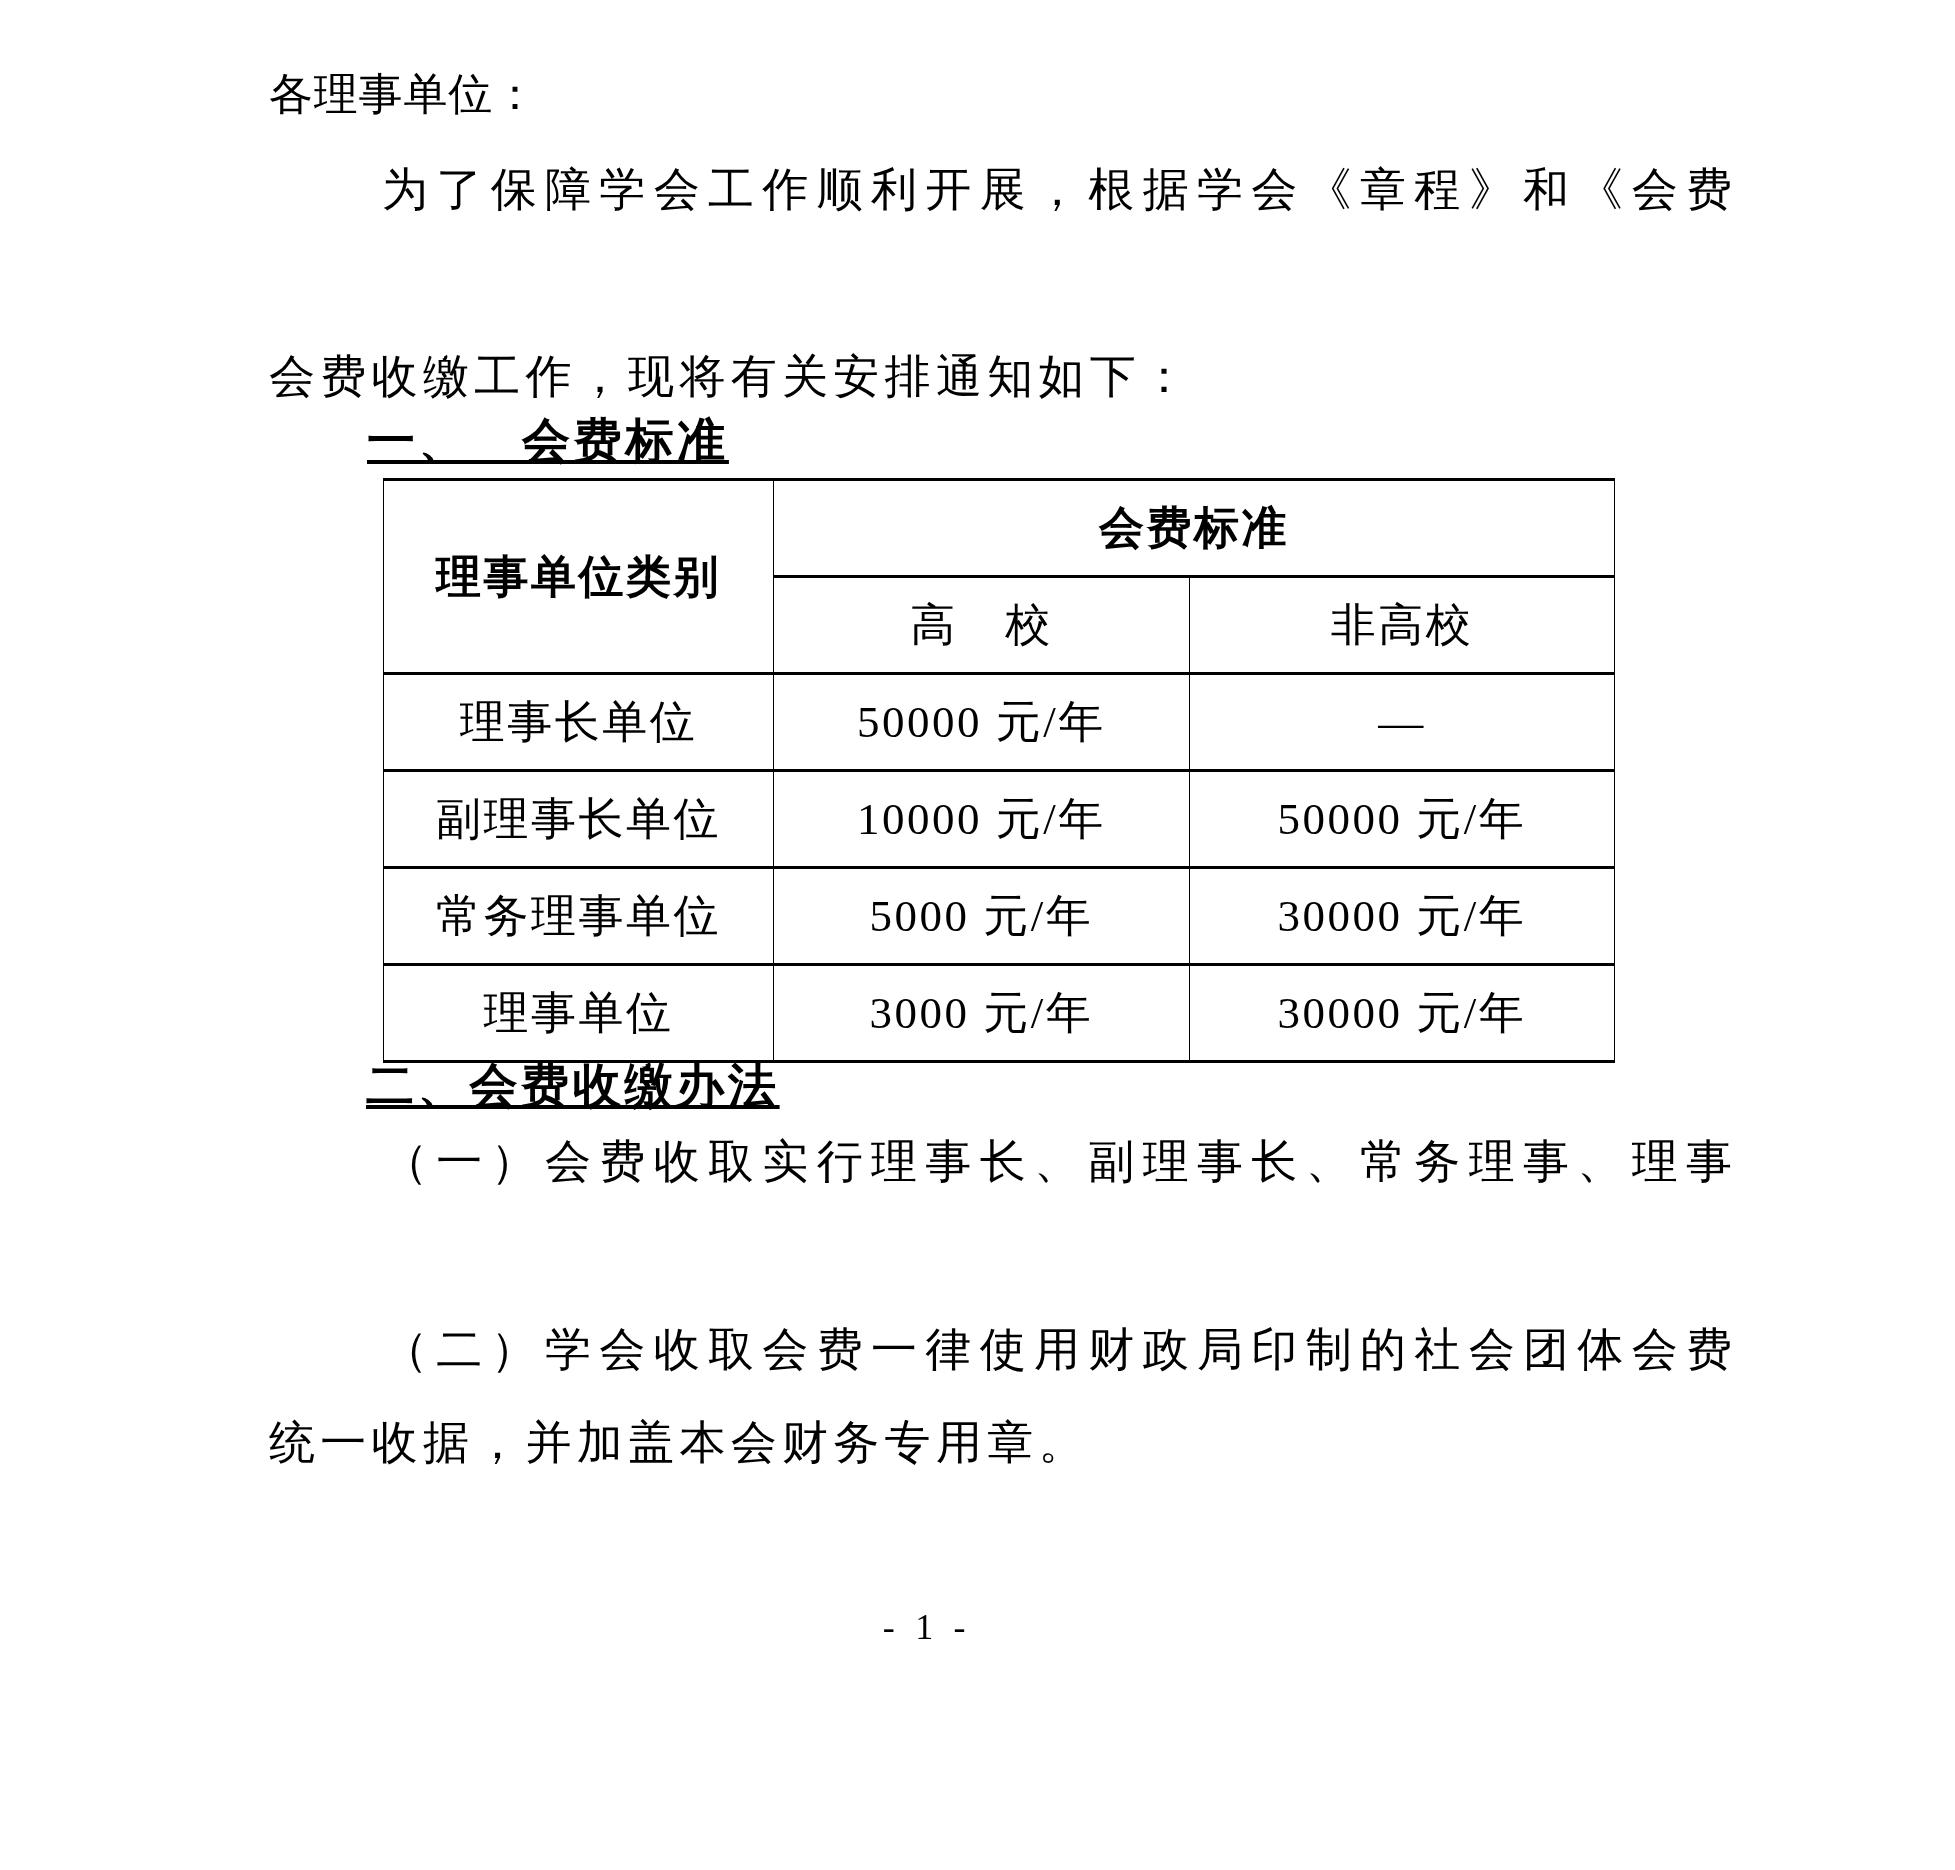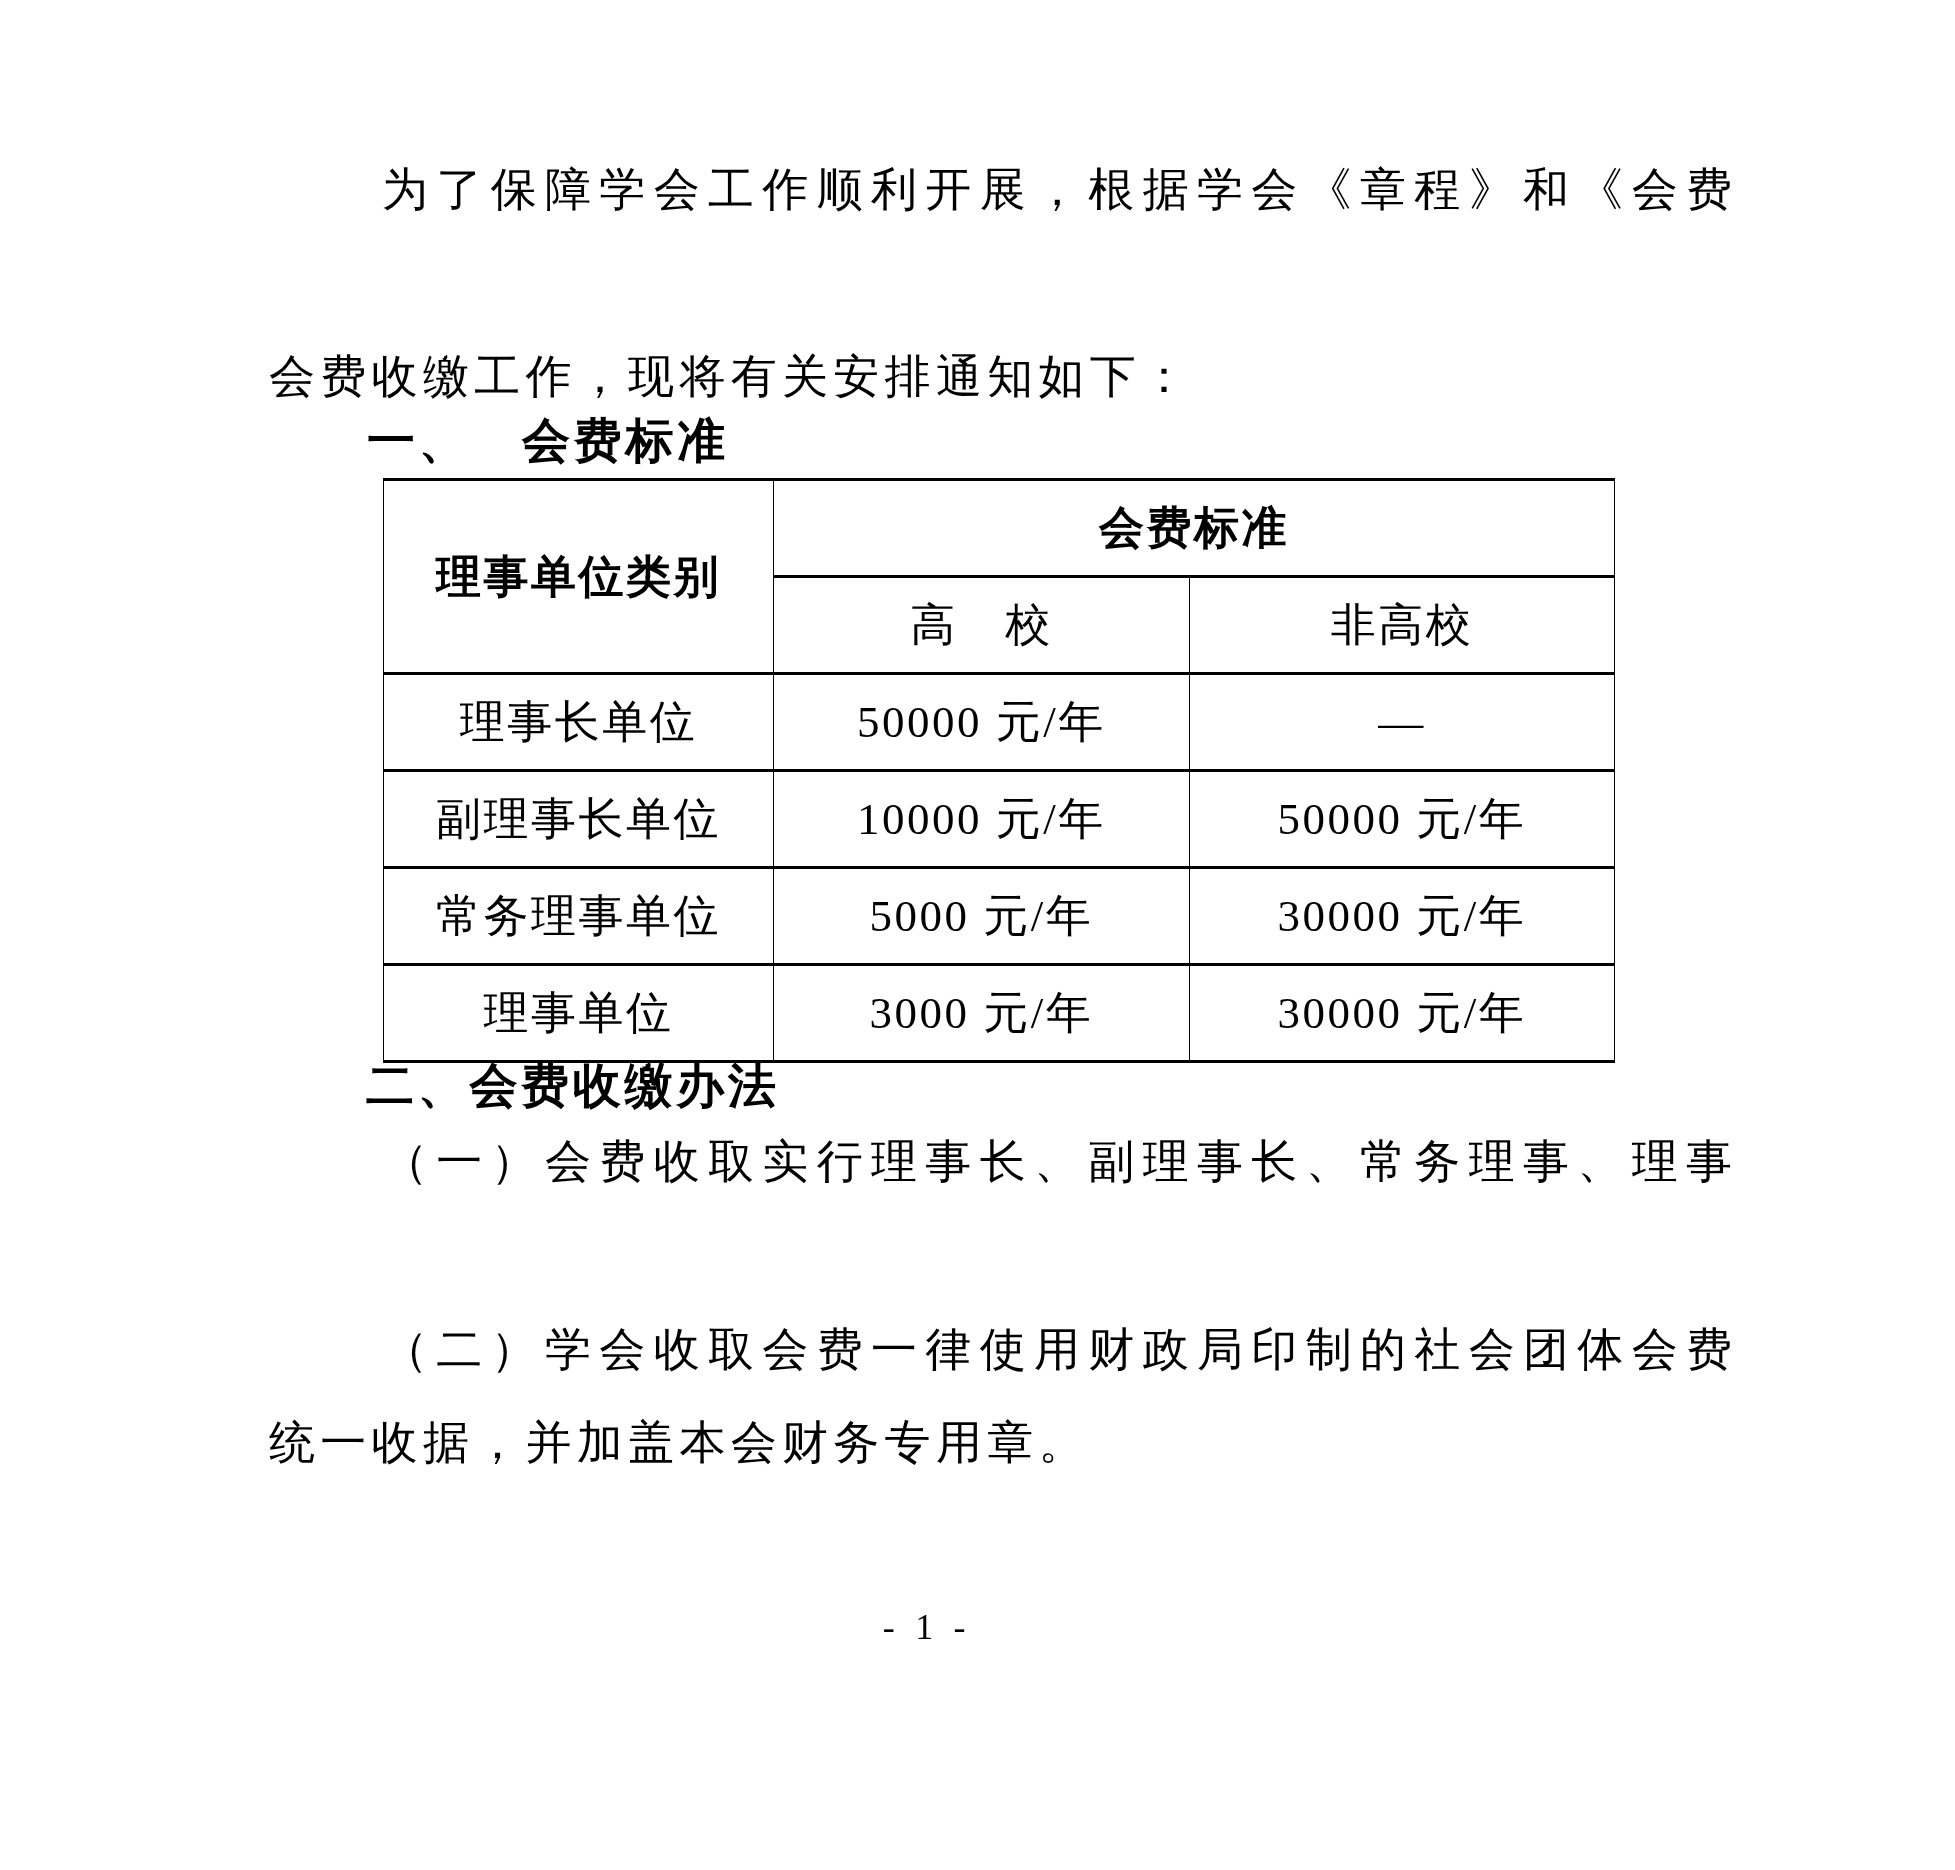--- a/index.html
+++ b/index.html
@@ -30,20 +30,21 @@
     letter-spacing:0.8px;
   }
   .heading{
     position:absolute;
     font-family:"Liberation Sans","DejaVu Sans",sans-serif;
     font-weight:700;
     font-size:48px;
     letter-spacing:3.7px;
     color:#000;
     white-space:pre-wrap;
+    text-decoration:underline;
   }
   table.fee-table{
     position:absolute;
     left:383px;
     top:478px;
     width:1231px;
     border-collapse:collapse;
     table-layout:fixed;
     font-size:45px;
     color:#000;
@@ -77,20 +78,21 @@
     letter-spacing:5.7px;
     color:#000;
     white-space:pre;
   }
 </style>
 </head>
 <body>
 
 <div class="page">
 
+  <div class="line salutation" style="left:269px;top:67px;">各理事单位：</div>
 
   <div class="line fill" style="left:382px;top:161px;width:1350px;">为了保障学会工作顺利开展，根据学会《章程》和《会费</div>
 
 
   <div class="line" style="left:269px;top:348px;">会费收缴工作，现将有关安排通知如下：</div>
 
   <div class="heading" style="left:367px;top:409px;">一、　会费标准</div>
 
   <table class="fee-table">
     <colgroup>

